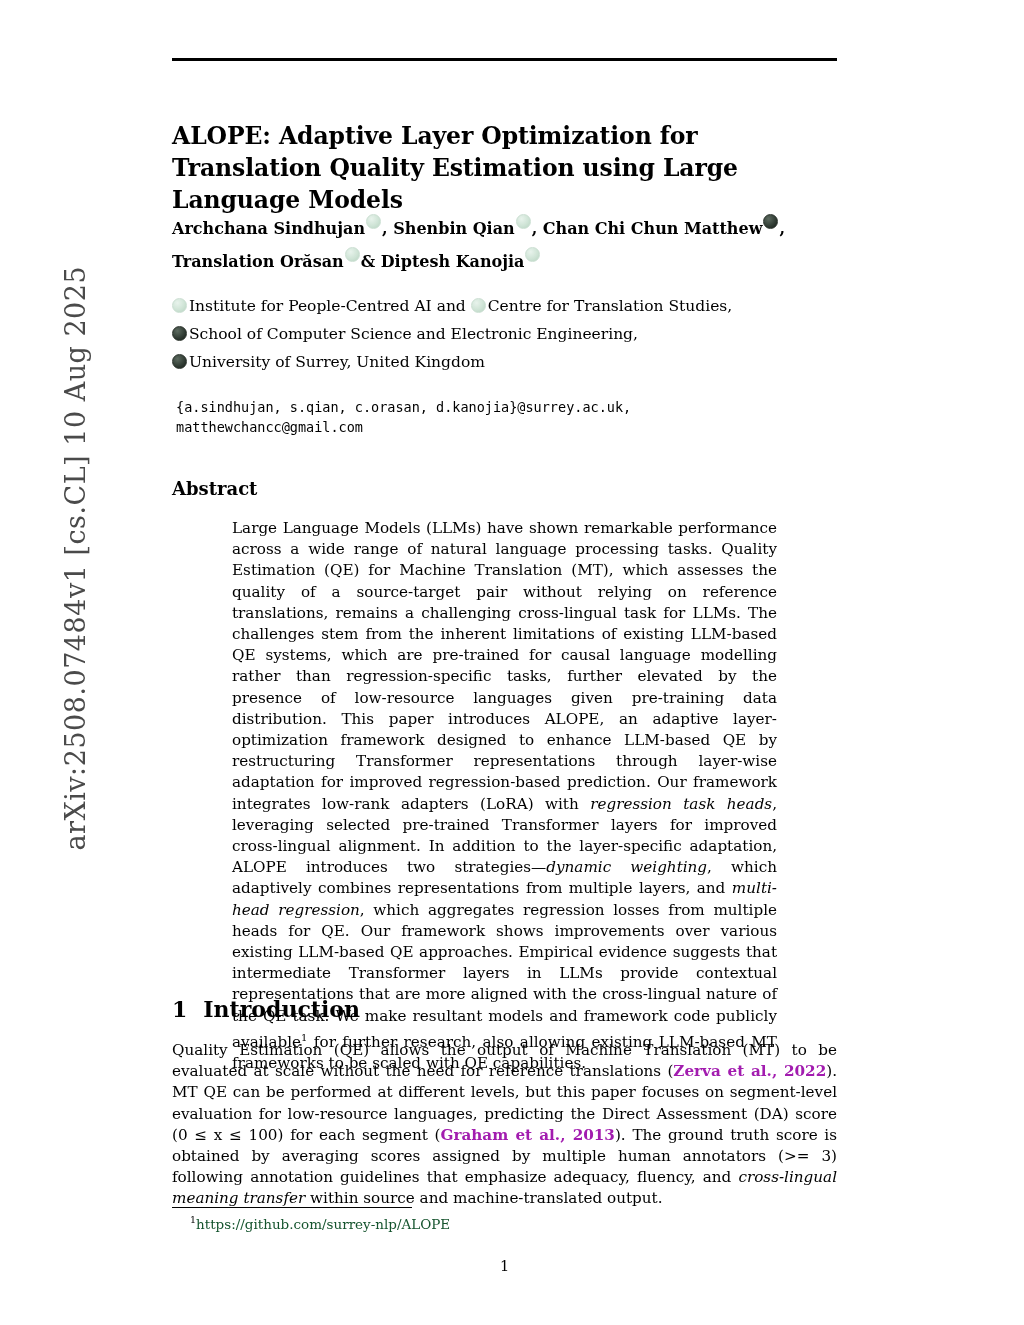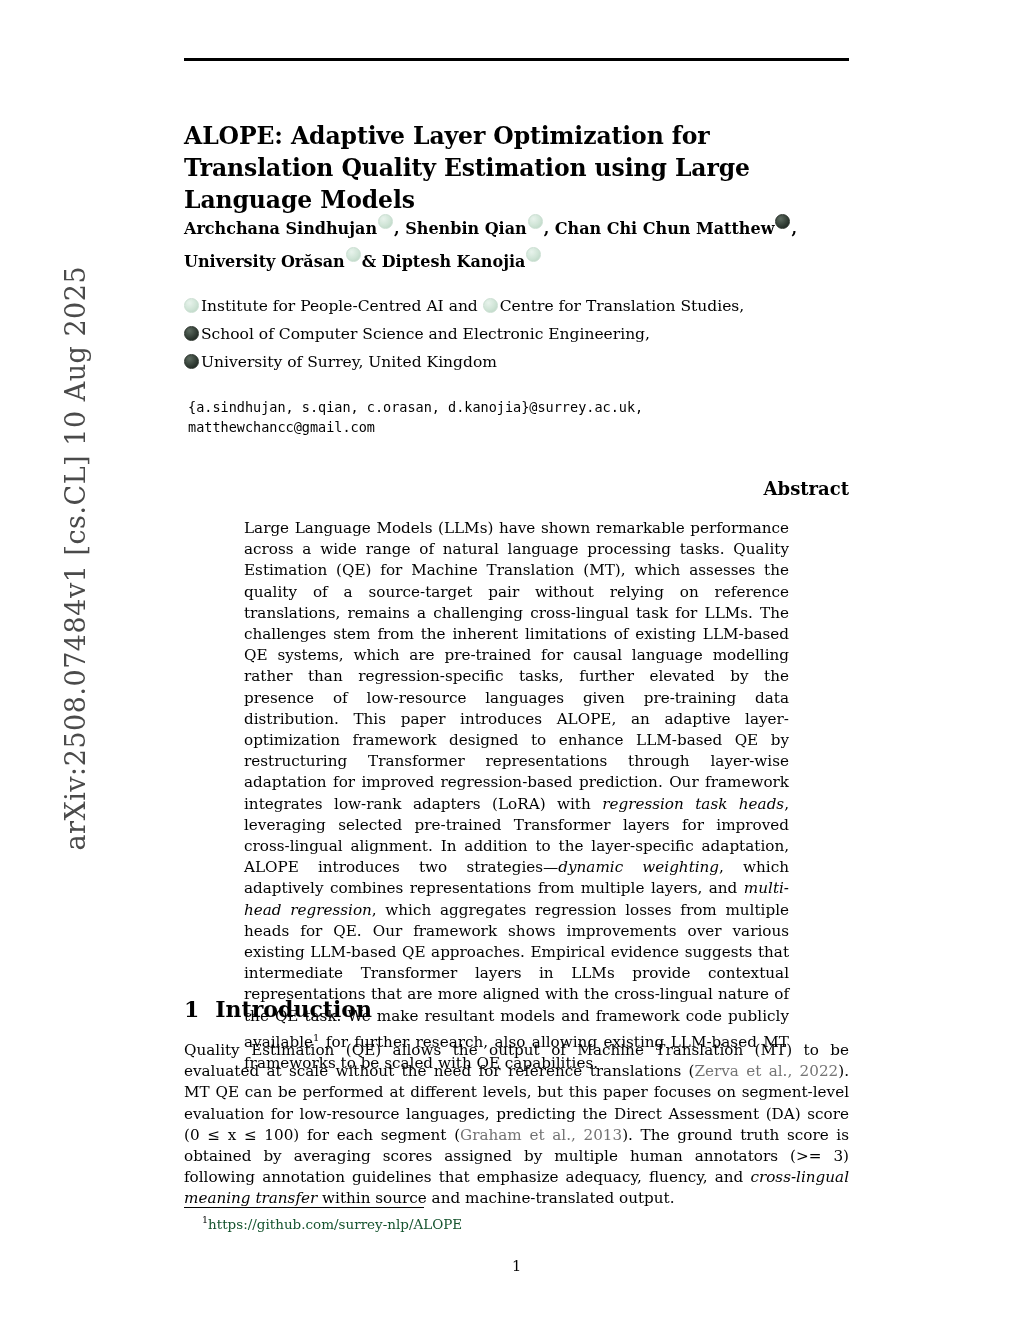--- a/index.html
+++ b/index.html
@@ -28,21 +28,21 @@
     font-family: "DejaVu Serif", serif;
     font-size: 27px;
     color: #4a4a4a;
     letter-spacing: 0.5px;
     white-space: nowrap;
   }
 
   
   #page {
     position: absolute;
-    left: 184px;
+    left: 172px;
     top: 0;
     width: 665px;
     height: 1325px;
   }
 
   .rule-top {
     position: absolute;
     left: 0;
     top: 58px;
     width: 665px;
@@ -91,21 +91,21 @@
     font-family: "DejaVu Sans Mono", monospace;
     font-size: 13.5px;
     line-height: 20px;
   }
 
   #abstract-head {
     position: absolute;
     left: 0;
     top: 478px;
     width: 665px;
-    text-align: right;
+    text-align: left;
     font-family: "DejaVu Serif", serif;
     font-weight: bold;
     font-size: 18px;
   }
 
   #abstract-body {
     position: absolute;
     left: 60px;
     top: 518px;
     width: 545px;
@@ -133,21 +133,21 @@
     left: 0;
     top: 1040px;
     width: 665px;
     font-family: "DejaVu Serif", serif;
     font-size: 15.2px;
     line-height: 21.2px;
     text-align: justify;
     text-justify: inter-word;
   }
   #intro-body i { font-style: italic; }
-  .cite { color: #737373; }
+  .cite { color: #a21caf; font-weight: bold; }
 
   .fn-rule {
     position: absolute;
     left: 0;
     top: 1207px;
     width: 240px;
     height: 1px;
     background: #000;
   }
 
@@ -217,21 +217,21 @@
 
 <div id="page">
 
   <div class="rule-top"></div>
 
   <div id="title">ALOPE: Adaptive Layer Optimization for Translation Quality Estimation using Large Language Models</div>
 
   <div id="authors">
     <span>Archchana Sindhujan</span><span class="mark light"></span><span>, Shenbin Qian</span><span class="mark light"></span><span>, Chan Chi Chun Matthew</span><span class="mark dark"></span><span>,</span>
     <br>
-    <span>University Orăsan</span><span class="mark light"></span><span>&amp; Diptesh Kanojia</span><span class="mark light"></span>
+    <span>Translation Orăsan</span><span class="mark light"></span><span>&amp; Diptesh Kanojia</span><span class="mark light"></span>
   </div>
 
   <div id="affiliations">
     <span class="mark-lead light"></span><span>Institute for People-Centred AI and</span> <span class="mark-lead light"></span><span>Centre for Translation Studies,</span>
     <br>
     <span class="mark-lead dark"></span><span>School of Computer Science and Electronic Engineering,</span>
     <br>
     <span class="mark-lead dark"></span><span>University of Surrey, United Kingdom</span>
   </div>
 

